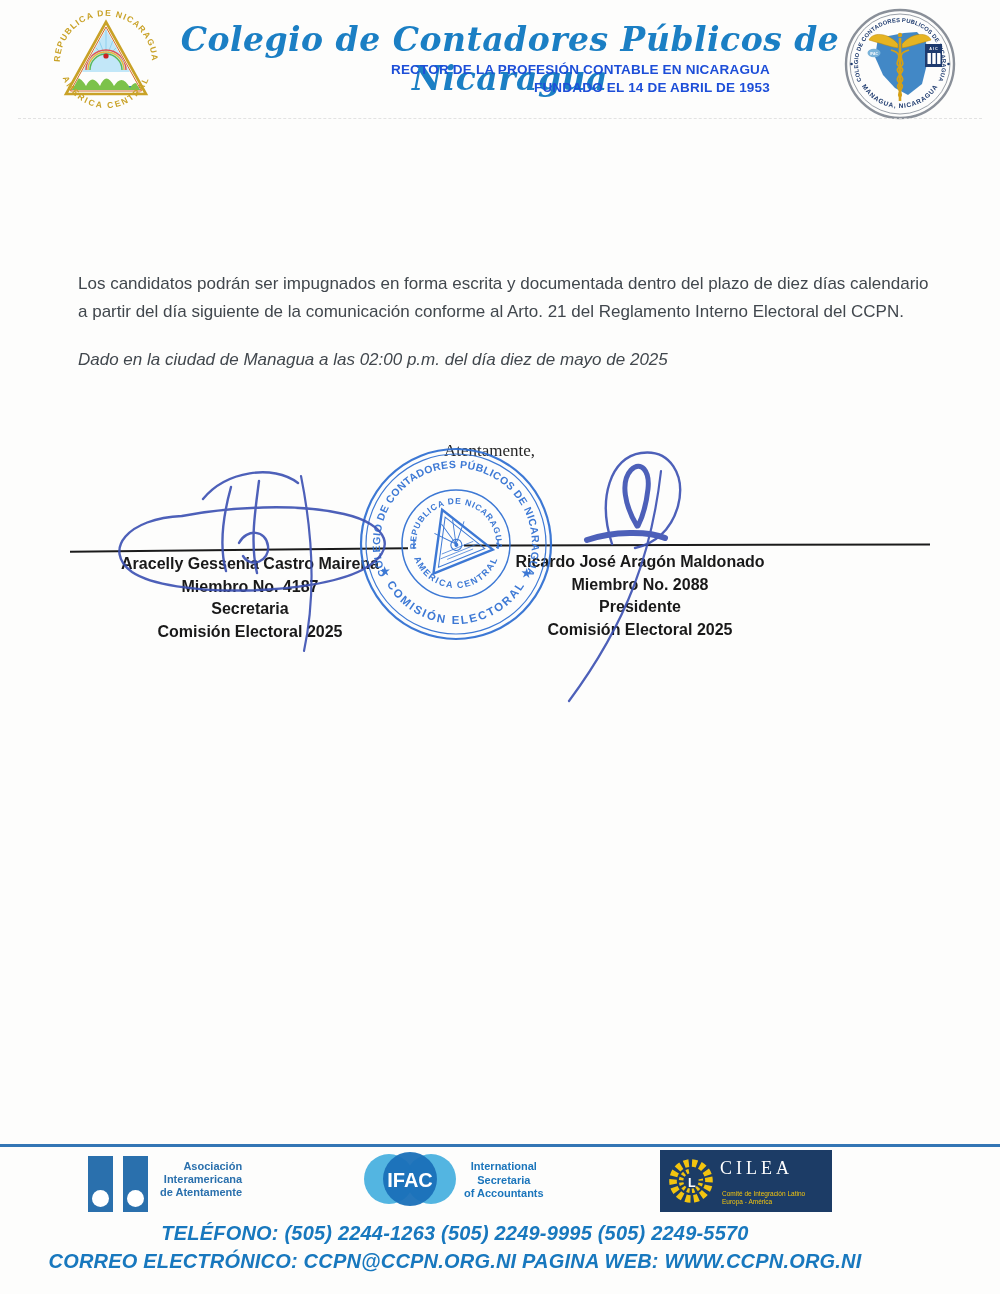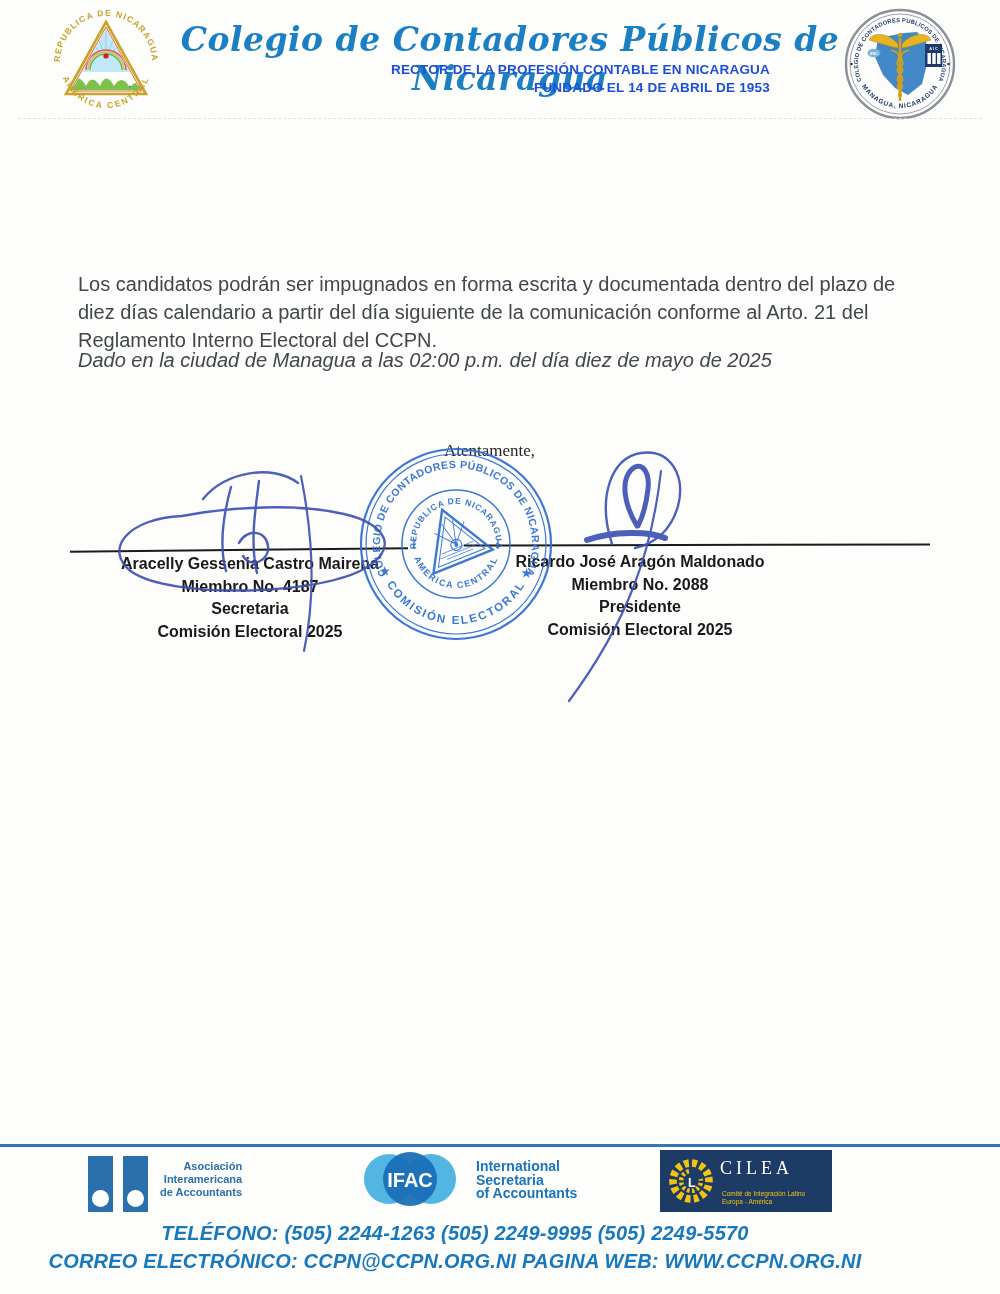--- a/index.html
+++ b/index.html
@@ -9,40 +9,40 @@
 
   
   .doc-title{left:168px;top:20px;width:684px;text-align:center;font-family:"DejaVu Serif",serif;
              font-style:italic;font-weight:600;font-size:33px;color:#1b7fc4;letter-spacing:.5px;}
   .doc-sub{left:170px;width:600px;text-align:right;font-weight:bold;
            font-size:13.5px;color:#1d4ed8;letter-spacing:.2px;}
   .sub1{top:62px;} .sub2{top:80px;}
   .header-rule{left:18px;top:118px;width:964px;border-top:1px dashed #dcdcdc;opacity:.8;}
 
   
-  .para{left:78px;width:858px;font-size:20px;line-height:28px;color:#41474d;}
+  .para{left:78px;width:858px;font-size:17px;line-height:28px;color:#41474d;}
   .p1{top:270px;} .p2{top:346px;font-style:italic;}
   .closing{left:444px;top:441px;font-family:"Liberation Serif",serif;font-size:17px;color:#262626;}
 
   
   .sigline{height:2px;background:#1b1b1b;}
   .sigline-left{left:70px;top:549px;width:338px;transform:rotate(-0.6deg);}
   .sigline-right{left:464px;top:544px;width:466px;transform:rotate(-0.15deg);}
   .sigblock{width:310px;text-align:center;font-weight:bold;font-size:16px;line-height:22.5px;color:#191919;}
   .sig-left{left:95px;top:553px;} .sig-right{left:485px;top:551px;}
 
   
   .arc{font-family:"Liberation Sans",sans-serif;font-weight:bold;}
 
   
   .footer-rule{left:0;top:1144px;width:1000px;height:3px;background:#3376b5;}
   .aic-bar{top:1156px;width:25px;height:56px;background:#2a70ad;}
   .aic-dot{position:absolute;left:4px;top:34px;width:17px;height:17px;border-radius:50%;background:#fff;}
   .aic-text{left:160px;top:1160px;font-size:11px;line-height:13px;font-weight:bold;color:#2a70ad;text-align:right;}
-  .ifac-text{left:476px;top:1160px;font-size:14px;line-height:13.5px;font-weight:bold;color:#1b75bb;}
+  .ifac-text{left:464px;top:1160px;font-size:11px;line-height:13.5px;font-weight:bold;color:#1b75bb;text-align:center;}
   .cilea{left:660px;top:1150px;width:172px;height:62px;background:#1c3c66;}
   .cilea-name{position:absolute;left:60px;top:8px;font-family:"Liberation Serif",serif;font-size:18px;
               letter-spacing:4px;color:#ffffff;}
   .cilea-sub{position:absolute;left:62px;top:40px;font-size:6.5px;line-height:8px;color:#f2c40f;}
   .contact{left:0;top:0;width:892px;text-align:center;font-weight:bold;font-style:italic;
            font-size:20px;color:#1878be;letter-spacing:.2px;margin-left:9px;}
   .phone{top:1222px;} .email{top:1250px;}
 </style>
 </head>
 <body>
@@ -201,21 +201,21 @@
 
   <div class="abs aic-bar" style="left:88px;">
     <div class="aic-dot"></div>
   </div>
   <div class="abs aic-bar" style="left:123px;">
     <div class="aic-dot"></div>
   </div>
   <div class="abs aic-text">
     <div>Asociación</div>
     <div>Interamericana</div>
-    <div>de Accountants</div>
+    <div>de Atentamente</div>
   </div>
 
   <svg class="abs" style="left:362px;top:1150px;" width="96" height="58" viewBox="0 0 96 58">
     <circle cx="27" cy="29" r="25" fill="#35a8dc" opacity=".85"></circle>
     <circle cx="69" cy="29" r="25" fill="#35a8dc" opacity=".85"></circle>
     <circle cx="48" cy="29" r="27" fill="#1a70b8" opacity=".95"></circle>
     <text x="48" y="37" text-anchor="middle" font-size="20" font-weight="bold" font-family="Liberation Sans, sans-serif" fill="#ffffff">IFAC</text>
   </svg>
   <div class="abs ifac-text">
     <div>International</div>

